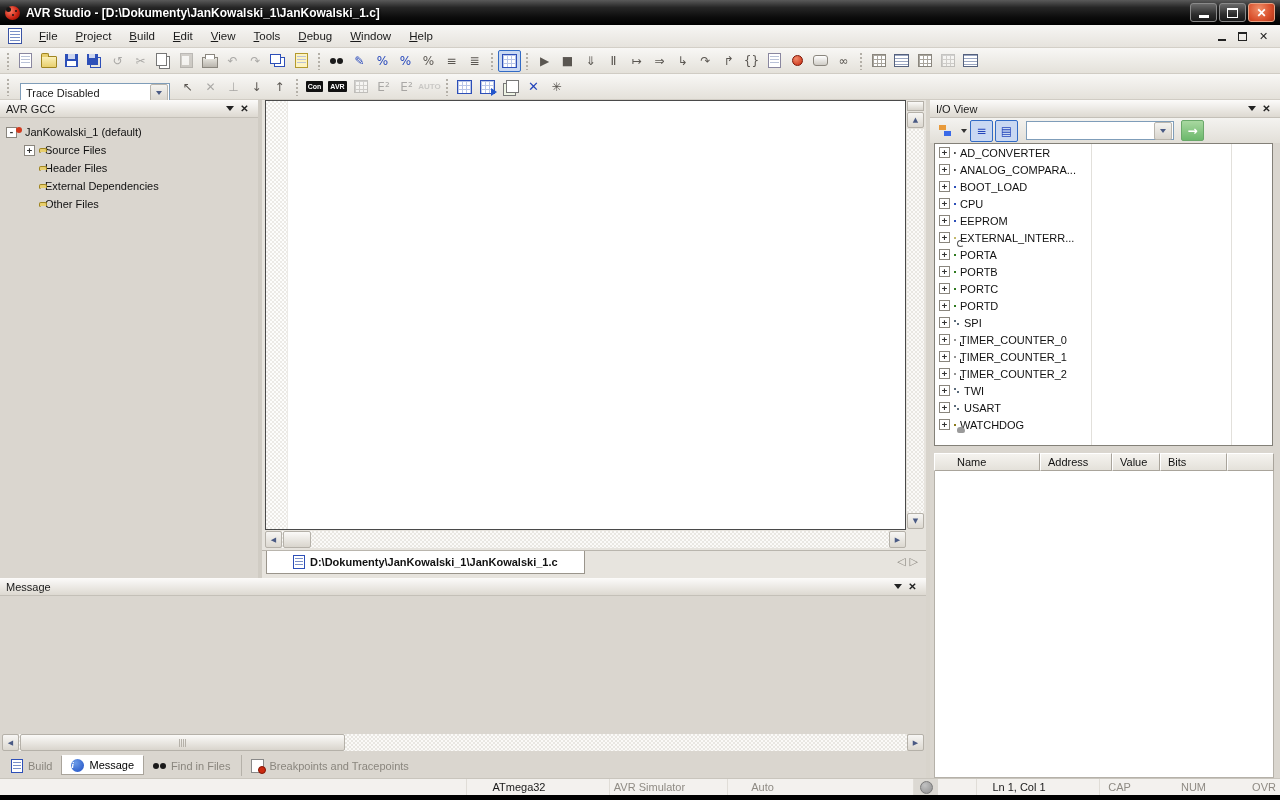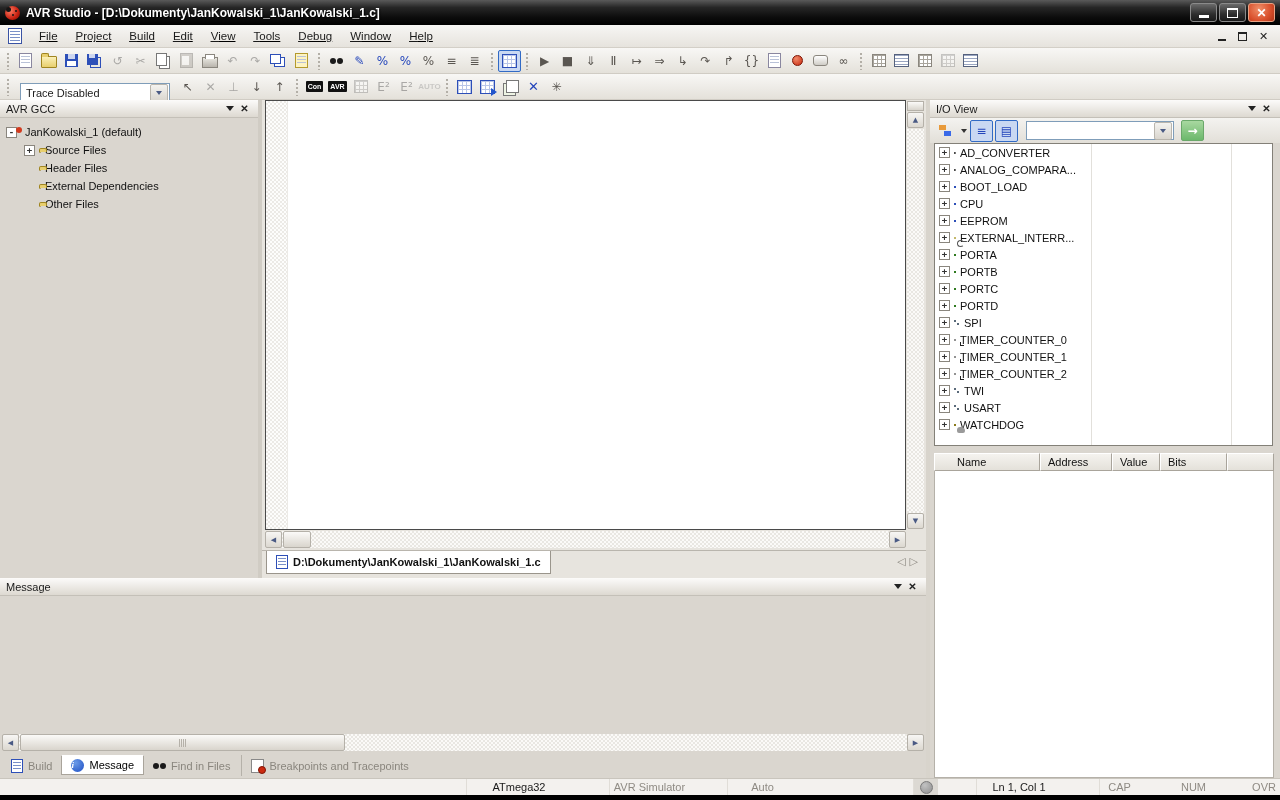--- a/index.html
+++ b/index.html
@@ -27,21 +27,21 @@
     align-items:center;font-weight:bold;font-size:12px;}
   .wbtn.close::before{content:"\2715";color:#fff;}
 
   
   .menubar{position:absolute;left:0;top:25px;width:1280px;height:23px;
     background:linear-gradient(#f7f6f4,#e6e3dd);border-bottom:1px solid #d3cfc7;
     display:flex;align-items:center;box-sizing:border-box;padding:0 4px;}
   .doc-mini{width:12px;height:14px;background:#fff;border:1px solid #3a53a4;margin:0 8px 0 4px;position:relative;}
   .doc-mini::before{content:"";position:absolute;inset:2px 1px;
     background-image:repeating-linear-gradient(180deg,#7a90c8 0 1px,transparent 1px 3px);}
-  .menus{display:flex;text-decoration:underline;}
+  .menus{display:flex;}
   .menu-item{display:inline-block;padding:3px 9px;color:#1a1a1a;font-size:11.5px;cursor:default;}
   .menu-item::first-letter{text-decoration:underline;}
   .mdi-btns{margin-left:auto;display:flex;gap:8px;align-items:center;padding-right:6px;}
   .mbtn{width:13px;height:12px;display:flex;align-items:flex-end;justify-content:center;color:#222;}
   .mbtn.min2::before{content:"";width:8px;height:2px;background:#222;margin-bottom:1px;}
   .mbtn.res2{align-items:center;}
   .mbtn.res2::before{content:"";width:7px;height:6px;border:1px solid #222;border-top-width:2px;}
   .mbtn.cls2{align-items:center;font-size:11px;}
   .mbtn.cls2::before{content:"\2715";}
 
@@ -191,21 +191,21 @@
   .vscroll .strack{position:absolute;left:0;top:28px;width:17px;height:384px;}
   .hscroll-ed{position:absolute;left:3px;top:431px;width:641px;height:17px;}
   .hscroll-ed .left{position:absolute;left:0;top:0;width:17px;height:17px;}
   .hscroll-ed .right{position:absolute;right:0;top:0;width:17px;height:17px;}
   .hscroll-ed .strack{position:absolute;left:17px;right:17px;top:0;height:17px;}
   .hscroll-ed .thumb{position:absolute;left:18px;top:0;width:28px;height:17px;
     background:linear-gradient(#fbfaf8,#d9d5cd);border:1px solid #b5b1a9;border-radius:2px;box-sizing:border-box;}
   .tabbar{position:absolute;left:0;top:450px;width:664px;height:26px;border-top:1px solid #b9b5ad;
     display:flex;align-items:flex-start;background:#e7e4de;}
   .etab{margin-left:4px;height:23px;background:#fff;border:1px solid #9a958c;border-top:none;
-    display:flex;align-items:center;gap:5px;padding:0 9px;box-sizing:border-box;}
+    display:flex;align-items:center;gap:5px;padding:0 26px;box-sizing:border-box;}
   .etab .elabel{font-weight:bold;color:#111;white-space:nowrap;}
   .tab-nav{margin-left:auto;display:flex;gap:4px;padding:4px 8px 0 0;color:#8a867e;
     font-family:"DejaVu Sans",sans-serif;font-size:11px;}
 
   
   .right-panel{position:absolute;left:930px;top:100px;width:350px;height:678px;background:#dad6cf;}
   .io-toolbar{position:absolute;left:0;top:18px;width:350px;height:25px;display:flex;align-items:center;
     padding:0 4px;box-sizing:border-box;gap:2px;background:linear-gradient(#f4f3f0,#e2dfd8);}
   .io-toolbar .caret{width:9px;height:18px;display:flex;align-items:center;justify-content:center;}
   .io-toolbar .caret::before{content:"";border-left:3px solid transparent;border-right:3px solid transparent;border-top:4px solid #333;}

